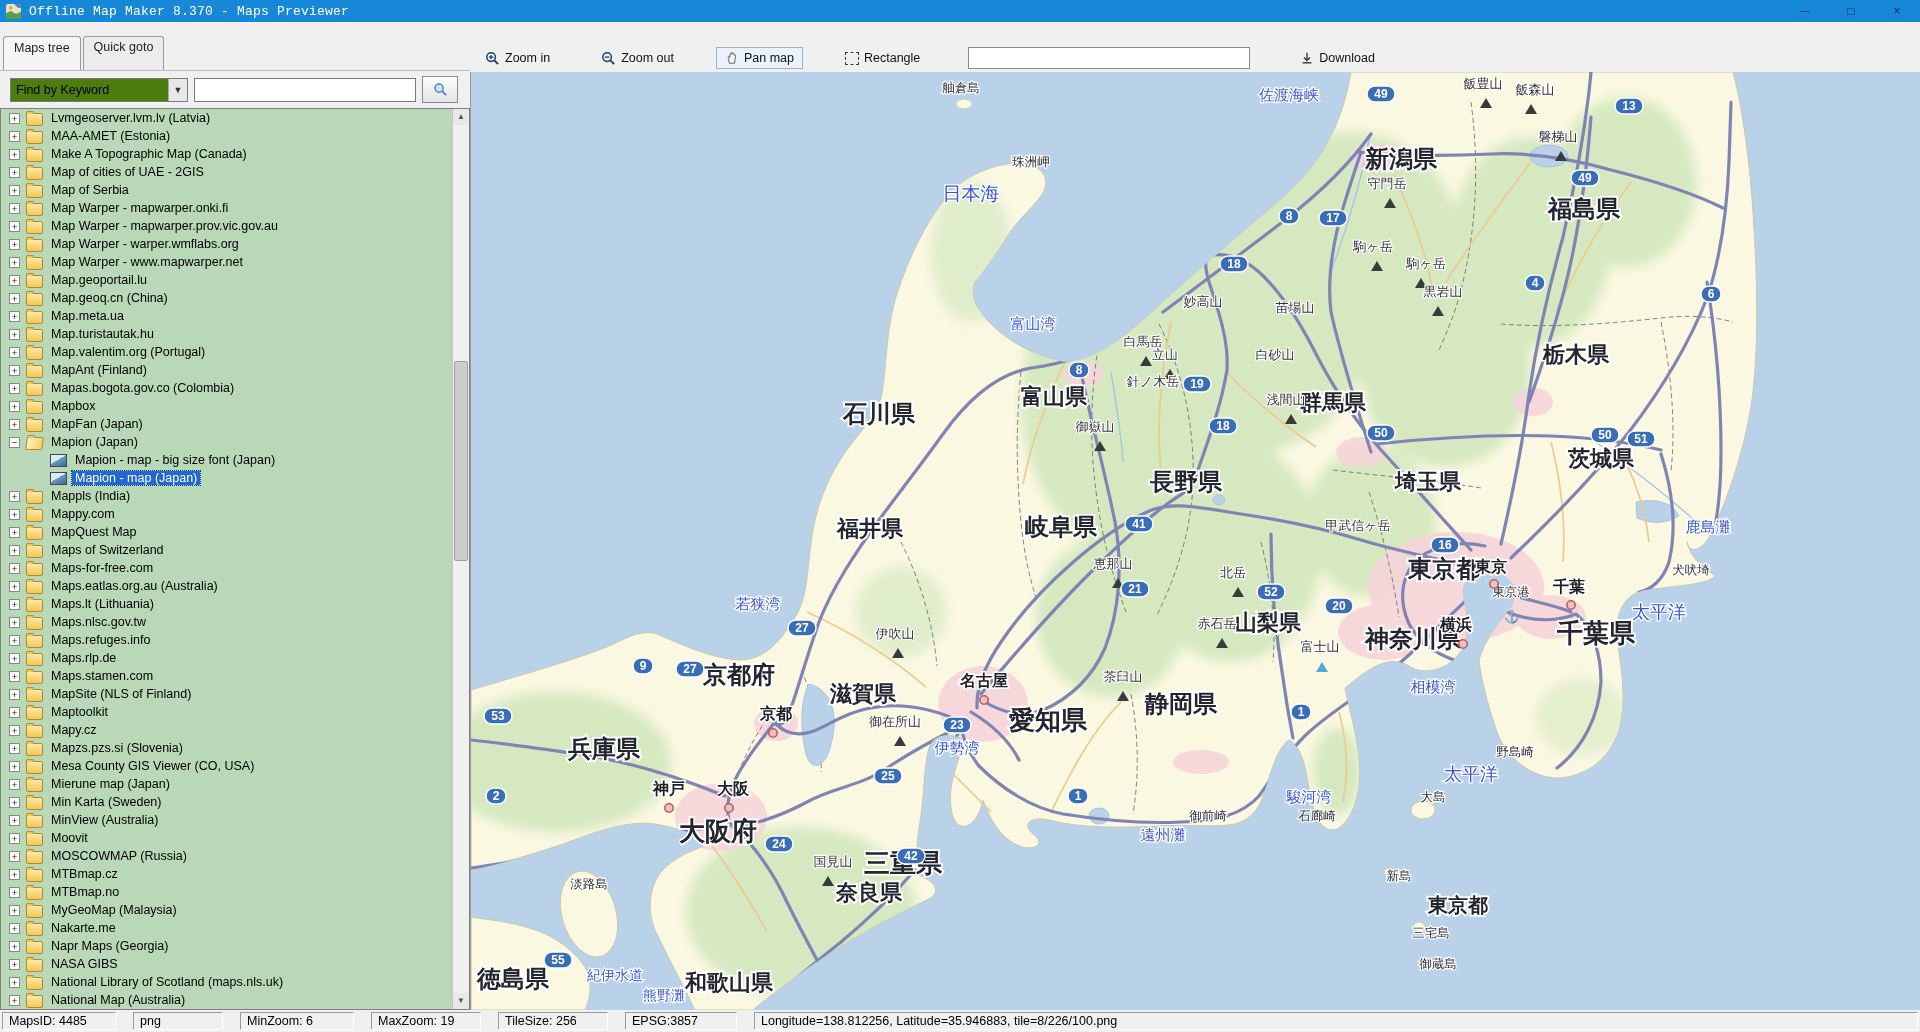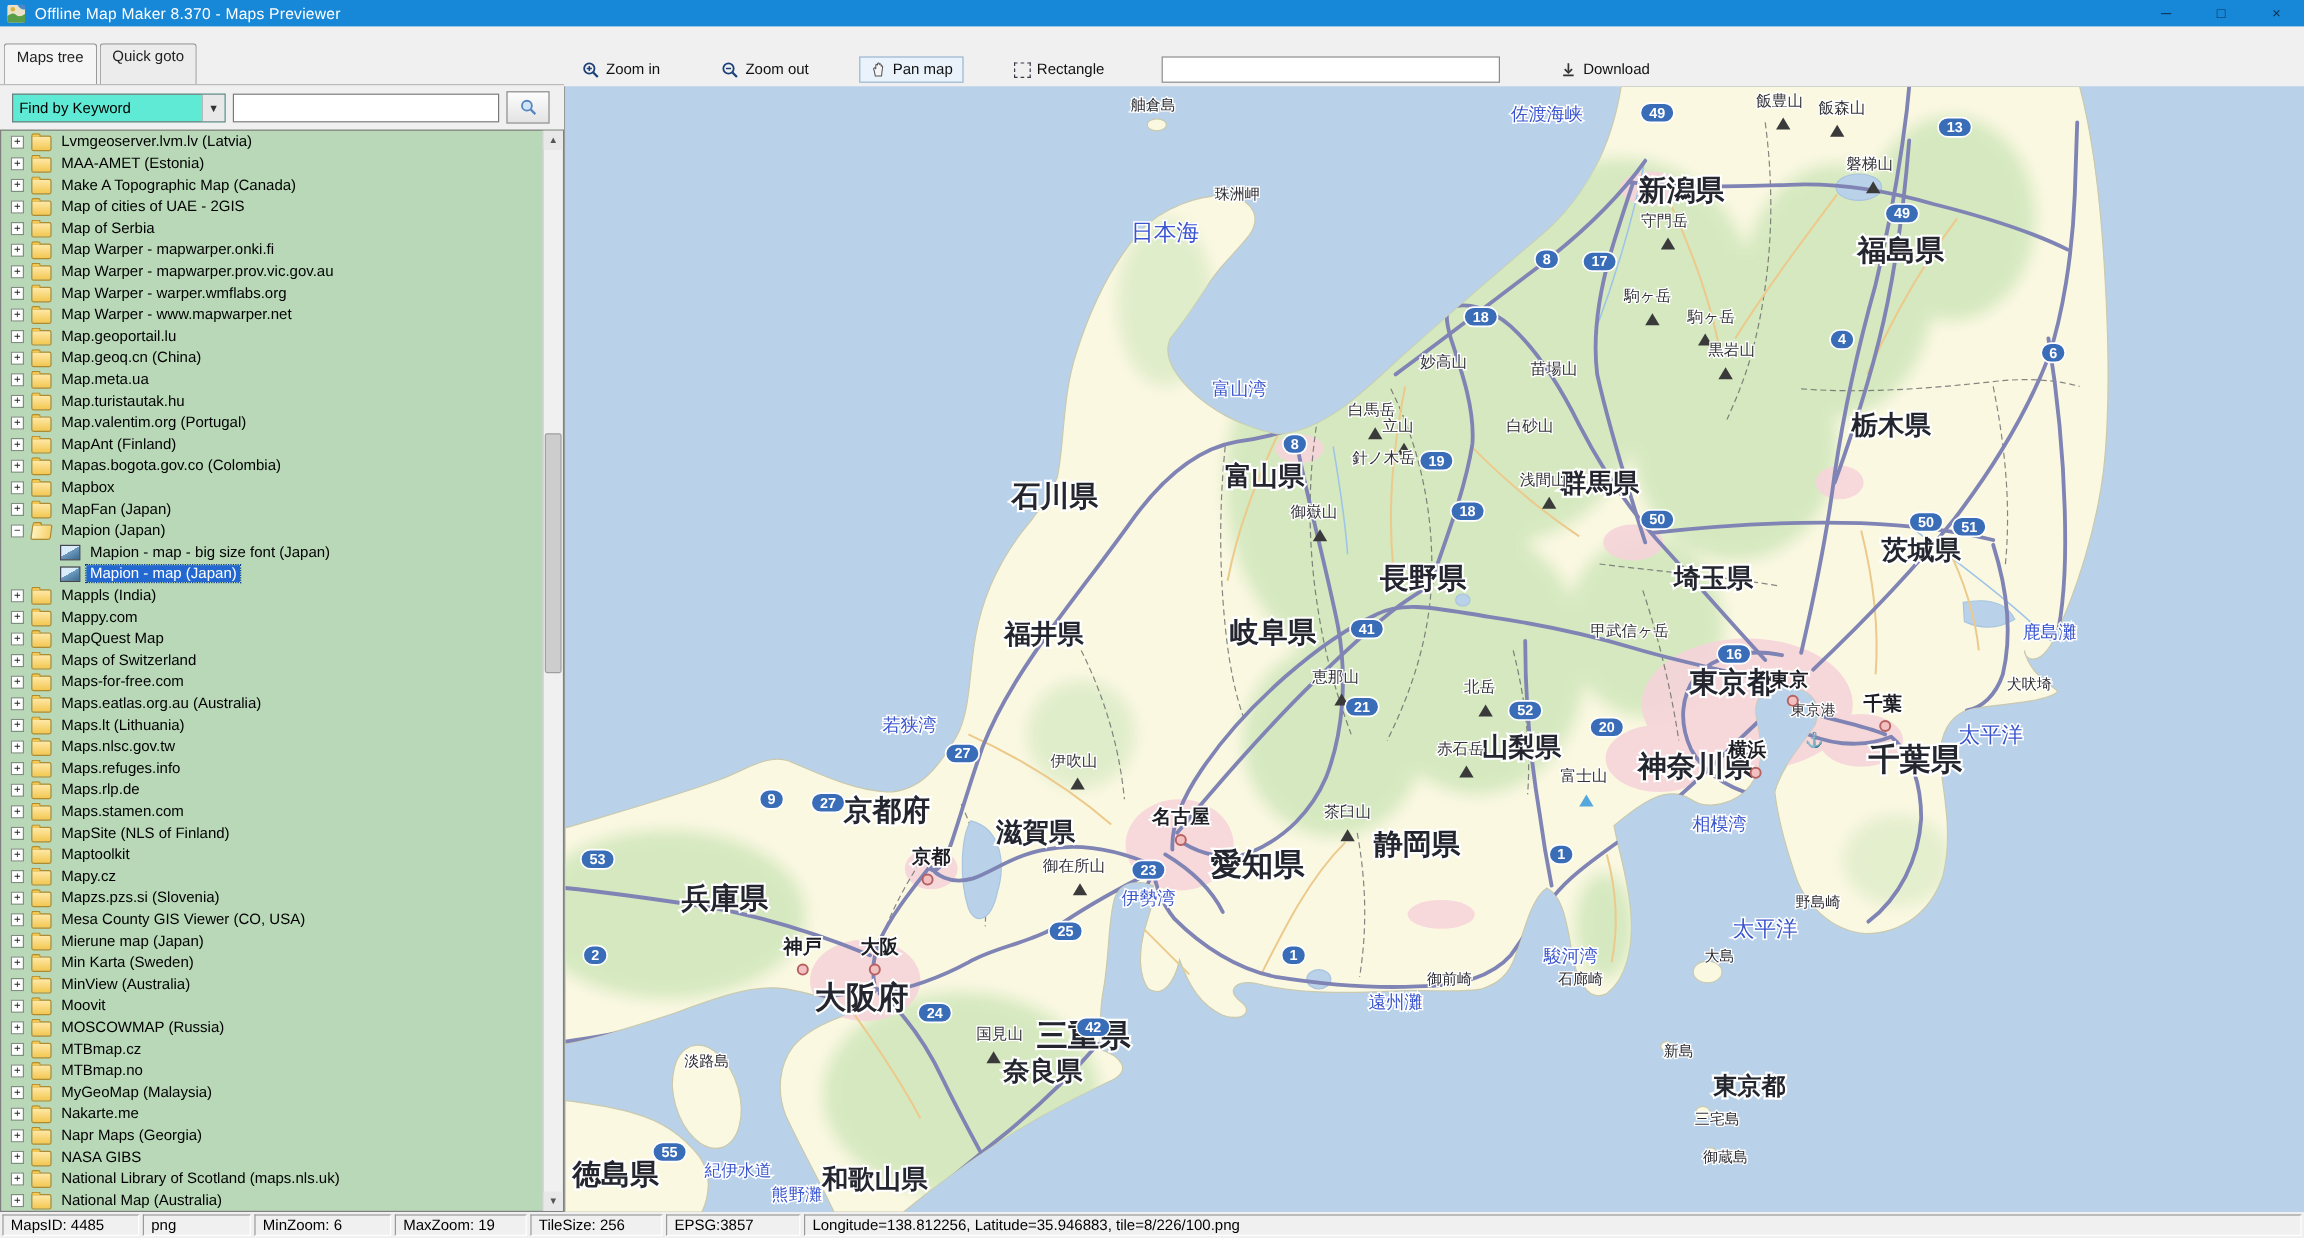--- a/index.html
+++ b/index.html
@@ -1,33 +1,33 @@
 <!DOCTYPE html>
 <html><head>
 <meta charset="utf-8">
 <style>
   html,body{margin:0;padding:0;}
   body{width:1920px;height:1032px;position:relative;font-family:"Liberation Sans",sans-serif;background:#f0f0f0;overflow:hidden;}
   
   .titlebar{position:absolute;left:0;top:0;width:1920px;height:22px;background:#1787d8;color:#fff;display:flex;align-items:center;}
   .titlebar .appicon{width:15px;height:15px;margin:0 8px 0 6px;flex:none;}
-  .titlebar .title{font-size:13px;letter-spacing:.2px;}
+  .titlebar .title{font-size:13px;letter-spacing:.2px;font-family:Liberation Mono, monospace;}
   .wincontrols{margin-left:auto;display:flex;height:100%;}
   .wincontrols span{width:46px;text-align:center;line-height:22px;font-size:12px;color:#0d2d4d;cursor:default;}
   
   .menubar{position:absolute;left:0;top:22px;width:1920px;height:22px;background:#f0f0f0;display:flex;align-items:center;font-size:13px;border-bottom:1px solid #e2e2e2;margin-top:41px;}
   .menubar .mi{padding:0 9px;height:100%;line-height:22px;color:#111;}
   .menubar .mi u{text-decoration:underline;}
   
   .tabsrow{position:absolute;left:0;top:44px;width:470px;height:26px;background:#f0f0f0;display:flex;align-items:flex-end;padding-left:3px;box-sizing:border-box;}
   .tab{font-size:12.5px;padding:3px 10px 16px;border:1px solid #9a9a9a;border-bottom:none;border-radius:3px 3px 0 0;background:#ececec;color:#222;margin-right:2px;}
   .tab.active{background:#f5f5f5;position:relative;top:1px;padding-top:4px;}
   
   .searchrow{position:absolute;left:0;top:70px;width:470px;height:38px;background:#f0f0f0;border-top:1px solid #bbb;display:flex;align-items:center;box-sizing:border-box;padding:0 6px 0 10px;gap:6px;}
-  .combo{width:178px;height:24px;border:1px solid #7a7a7a;background:#5eead4;display:flex;align-items:center;font-size:12.5px;box-sizing:border-box;}
+  .combo{width:178px;height:24px;border:1px solid #7a7a7a;background:#4d7c0f;display:flex;align-items:center;font-size:12.5px;box-sizing:border-box;}
   .combo .cv{flex:1;padding-left:5px;}
   .combo .arrowbox{width:18px;height:100%;border-left:1px solid #aaa;background:#e8e8e8;text-align:center;line-height:22px;font-size:9px;color:#333;}
   .searchrow input{width:222px;height:24px;border:1px solid #7a7a7a;box-sizing:border-box;font-size:12.5px;padding:0 4px;background:#fff;}
   .sbtn{width:34px;height:25px;border:1px solid #8a8a8a;background:linear-gradient(#fdfdfd,#e3e3e3);display:flex;align-items:center;justify-content:center;}
   
   .treewrap{position:absolute;left:0;top:108px;width:470px;height:902px;border:1px solid #808080;box-sizing:border-box;background:#b8d8b8;}
   .tree{position:absolute;left:0;top:0;width:452px;height:100%;overflow:hidden;}
   .trow{height:18px;display:flex;align-items:center;font-size:12.5px;color:#000;white-space:nowrap;}
   .trow .exp{width:11px;height:11px;border:1px solid #7e8f7e;background:#fff;font-size:9.5px;line-height:9px;text-align:center;color:#222;margin:0 4px 0 8px;flex:none;box-sizing:border-box;}
   .trow .noexp{width:11px;margin:0 4px 0 8px;flex:none;}
@@ -53,21 +53,21 @@
   
   .mapwrap{position:absolute;left:470px;top:72px;width:1450px;height:938px;background:#b9d2ea;border-left:1px solid #999;box-sizing:border-box;}
   svg text{font-family:"Liberation Sans",sans-serif;}
   .pref{font-weight:bold;fill:#24262f;stroke:#ffffff;stroke-width:3.5px;paint-order:stroke;text-anchor:middle;}
   .sea{fill:#3a55cf;stroke:#ffffff;stroke-width:2.5px;paint-order:stroke;text-anchor:middle;}
   .city{font-weight:bold;font-size:16px;fill:#1d1d24;stroke:#fff;stroke-width:3px;paint-order:stroke;text-anchor:middle;}
   .mtn{font-size:13px;fill:#34343a;stroke:#fff;stroke-width:2.2px;paint-order:stroke;text-anchor:middle;}
   .cape{font-size:12.5px;fill:#2c2c33;stroke:#fff;stroke-width:2.2px;paint-order:stroke;text-anchor:middle;}
   .shieldtx{font-size:12px;font-weight:bold;fill:#fff;text-anchor:middle;}
   
-  .statusbar{position:absolute;left:0;top:1010px;width:1920px;height:22px;background:#f0f0f0;display:flex;align-items:stretch;gap:3px;padding:2px 2px;box-sizing:border-box;font-size:12.5px;}
+  .statusbar{position:absolute;left:0;top:1010px;width:1920px;height:22px;background:#f0f0f0;display:flex;align-items:stretch;gap:17px;padding:2px 2px;box-sizing:border-box;font-size:12.5px;}
   .seg{border:1px solid;border-color:#9a9a9a #ffffff #ffffff #9a9a9a;background:#f0f0f0;display:flex;align-items:center;padding:0 6px;white-space:nowrap;overflow:hidden;}
 </style>
 </head>
 <body>
 
 <div class="titlebar">
   <svg class="appicon" viewBox="0 0 16 16">
     <rect x="0" y="0" width="16" height="16" rx="2" fill="#e8e2c8"></rect>
     <path d="M0 10 Q5 6 8 9 T16 8 V16 H0 Z" fill="#5a9e4a"></path>
     <path d="M9 0 Q12 5 16 4 V0 Z" fill="#4a86c8"></path>

